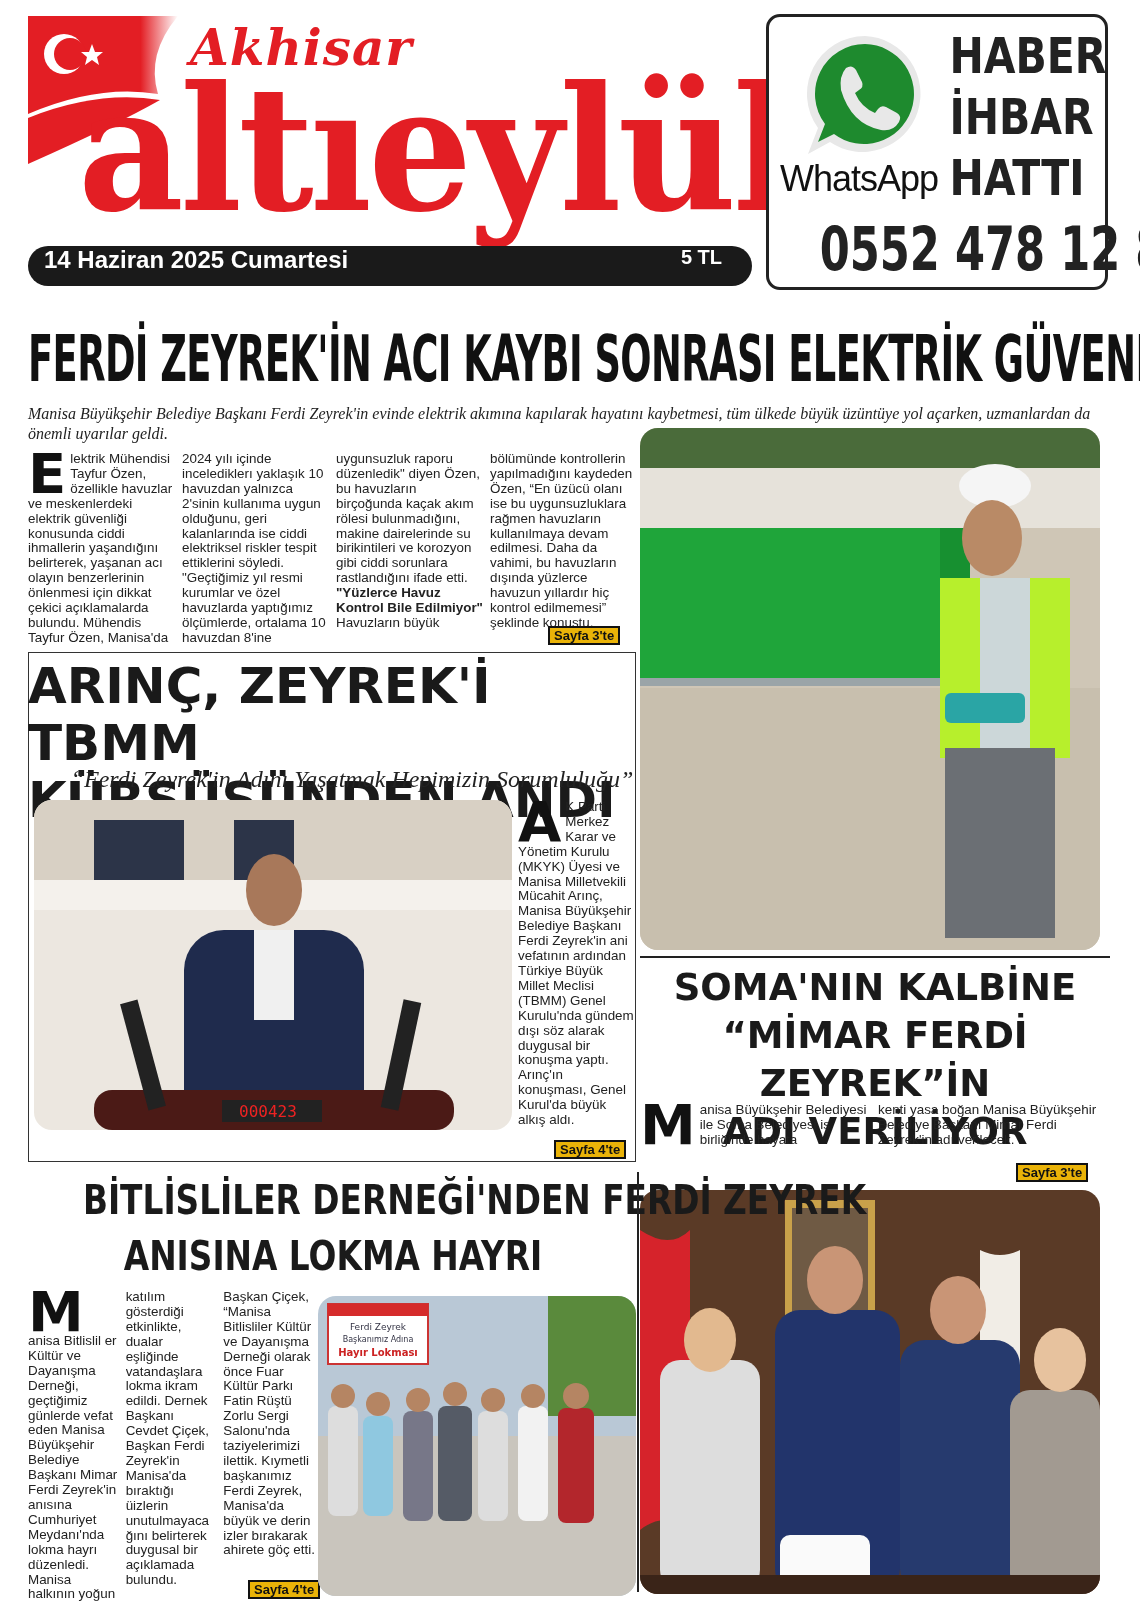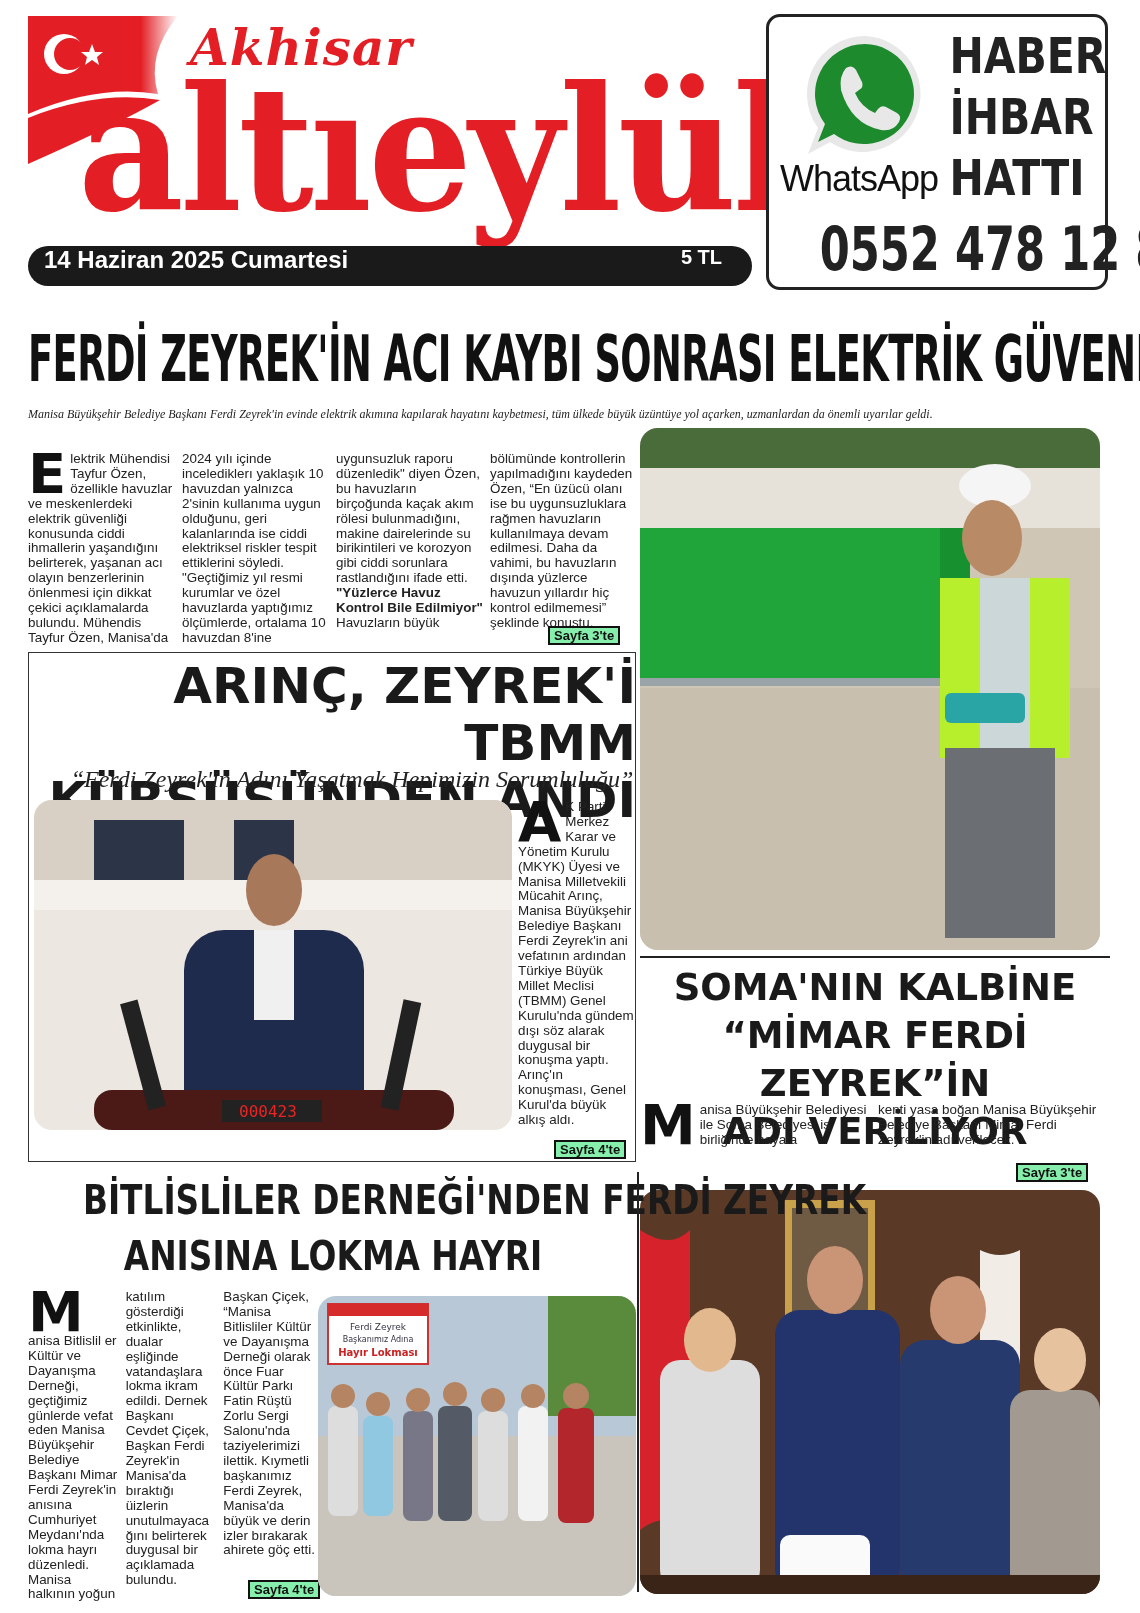--- a/index.html
+++ b/index.html
@@ -15,35 +15,35 @@
   .datebar .price { font-size: 20px; font-weight: bold; }
 
   .wa-box { left: 766px; top: 14px; width: 342px; height: 276px; border: 3px solid #222; border-radius: 14px; background: #fff; }
   .wa-icon { left: 800px; top: 30px; width: 130px; height: 130px; }
   .wa-label { left: 780px; top: 158px; font-size: 36px; color: #111; letter-spacing: -1px; }
   .hotline { left: 935px; top: 26px; width: 160px; text-align: center; font-family: "DejaVu Sans", sans-serif; font-weight: bold; font-size: 50px; line-height: 61px; color: #222; transform: scaleX(0.82); transform-origin: center top; }
   .phone { left: 774px; top: 214px; width: 326px; text-align: center; font-family: "DejaVu Sans", sans-serif; font-weight: bold; font-size: 60px; line-height: 70px; color: #222; transform: scaleX(0.72); transform-origin: center top; white-space: nowrap; }
 
   
   .headline1 { left: 28px; top: 318px; width: 1080px; font-family: "DejaVu Sans", sans-serif; font-weight: bold; font-size: 64px; line-height: 82px; color: #111; white-space: nowrap; transform: scaleX(0.575); transform-origin: left top; letter-spacing: -1px; }
-  .spot1 { left: 28px; top: 404px; width: 1082px; font-family: "Liberation Serif", serif; font-style: italic; font-size: 12px; line-height: 20px; color: #222; }
+  .spot1 { left: 28px; top: 404px; width: 1082px; font-family: "Liberation Serif", serif; font-style: italic; font-size: 16px; line-height: 20px; color: #222; }
 
   .cols { display: flex; gap: 6px; font-size: 13.4px; line-height: 14.9px; color: #222; }
   .cols .col { flex: 1; overflow: hidden; }
   .dropcap { float: left; font-family: "DejaVu Sans", sans-serif; font-weight: bold; font-size: 56px; line-height: 44px; margin: 0 4px 0 0; color: #111; }
-  .sayfa { position: absolute; border: 2px solid #111; font-weight: bold; font-size: 13px; padding: 0 4px; background: #86efac; color: #111; }
+  .sayfa { position: absolute; border: 2px solid #111; font-weight: bold; font-size: 13px; padding: 0 4px; background: #eab308; color: #111; }
 
   .story1 { left: 28px; top: 452px; width: 610px; height: 190px; }
 
   .photo { position: absolute; overflow: hidden; border-radius: 18px; }
   .photo svg { width: 100%; height: 100%; display: block; }
 
   
   .box2 { left: 28px; top: 652px; width: 608px; height: 510px; border: 1px solid #333; }
-  .headline2 { left: 28px; top: 658px; width: 608px; text-align: right; font-family: "DejaVu Sans", sans-serif; font-weight: bold; font-size: 50px; line-height: 57px; color: #1a1a1a; }
+  .headline2 { left: 28px; top: 658px; width: 608px; text-align: left; font-family: "DejaVu Sans", sans-serif; font-weight: bold; font-size: 50px; line-height: 57px; color: #1a1a1a; }
   .quote2 { left: 28px; top: 766px; width: 608px; text-align: center; font-family: "Liberation Serif", serif; font-style: italic; font-size: 24px; color: #222; padding-left: 40px; }
   .story2 { left: 518px; top: 800px; width: 116px; font-size: 13.4px; line-height: 14.9px; color: #222; }
 
   
   .headline3 { left: 640px; top: 964px; width: 470px; text-align: center; font-family: "DejaVu Sans", sans-serif; font-weight: bold; font-size: 37px; line-height: 48px; color: #1a1a1a; }
   .story3 { left: 640px; top: 1103px; width: 470px; height: 72px; }
 
   
   .headline4 { left: 28px; top: 1172px; width: 610px; text-align: center; font-family: "DejaVu Sans", sans-serif; font-weight: bold; font-size: 40px; line-height: 56px; color: #1a1a1a; transform: scaleX(0.82); transform-origin: center top; white-space: nowrap; }
   .story4 { left: 28px; top: 1290px; width: 287px; height: 310px; }

